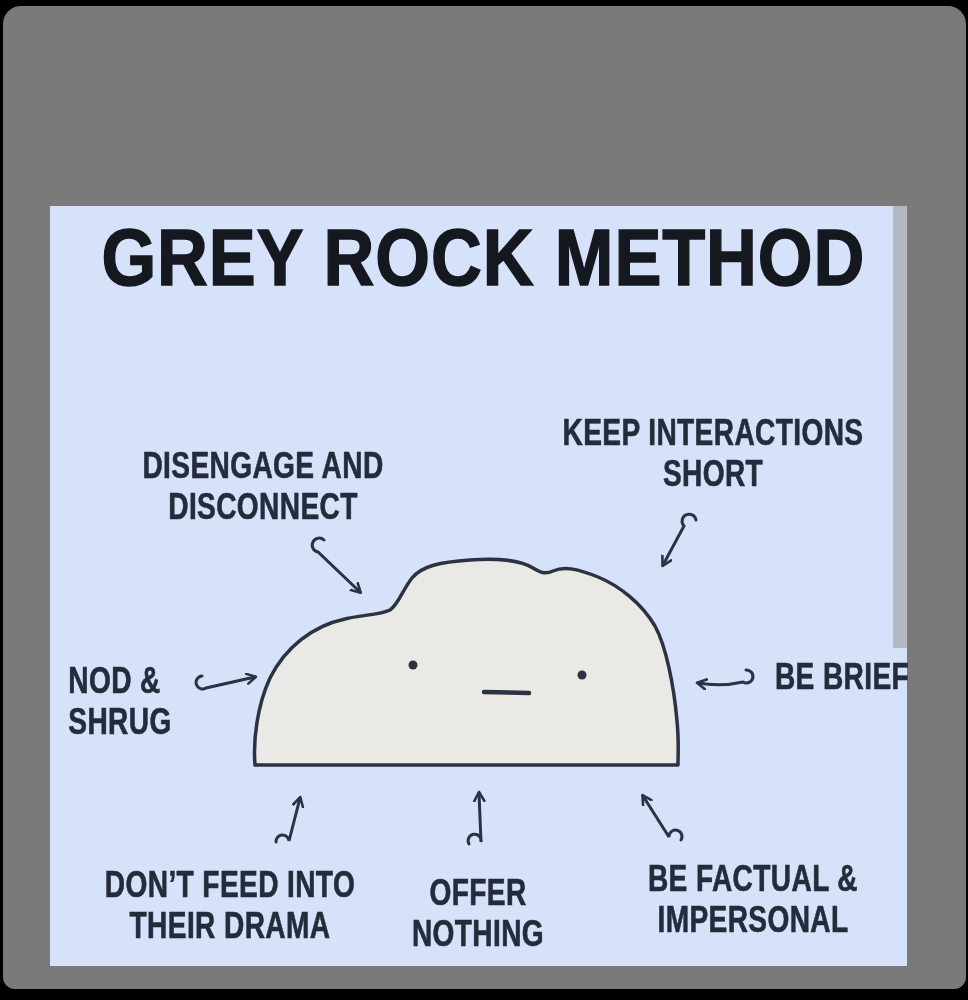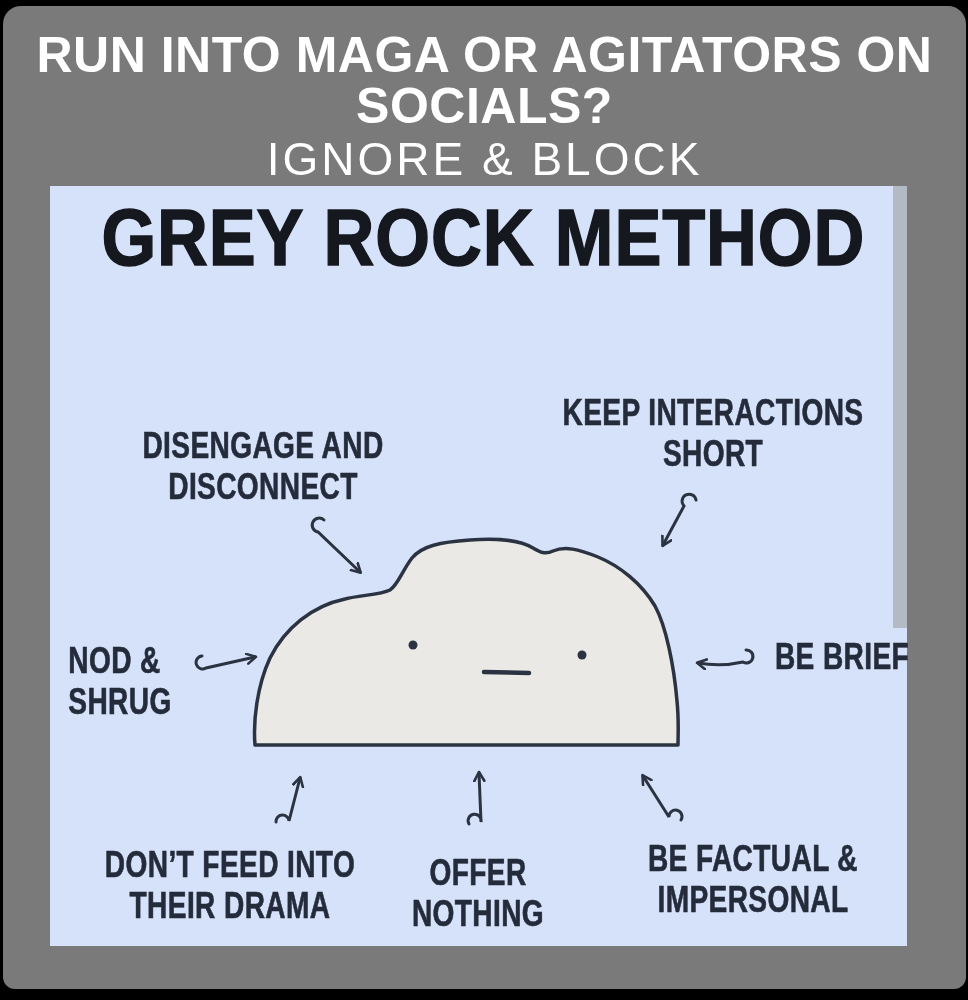--- a/index.html
+++ b/index.html
@@ -9,21 +9,21 @@
   }
   .card{
     position:absolute;left:3px;right:2px;top:6px;bottom:11px;
     background:#7a7a7a;border-radius:18px 18px 12px 12px;
   }
   .headline{position:absolute;top:24px;left:0;width:100%;text-align:center;color:#fff;}
   .h-line{line-height:51px;white-space:nowrap;}
   .h-bold{font-size:50px;font-weight:bold;letter-spacing:0.5px;}
   .h-light{font-size:46px;font-weight:400;letter-spacing:3px;margin-top:2px;}
   .meme{
-    position:absolute;left:47px;top:180px;width:857px;height:760px;
+    position:absolute;left:47px;top:200px;width:857px;height:760px;
     background:#d6e2f9;
   }
   .strip{position:absolute;right:0;top:0;width:14px;height:442px;background:#b3bac4;}
   .meme-title{
     position:absolute;top:6px;left:0;width:100%;text-align:center;
     font-size:80px;font-weight:bold;color:#15181e;letter-spacing:1px;
     transform:scaleX(0.88);-webkit-text-stroke:1.5px #15181e;white-space:nowrap;
   }
   .diagram{position:absolute;left:0;top:0;width:857px;height:760px;}
   .label{
@@ -32,25 +32,20 @@
     color:#242c3c;white-space:nowrap;letter-spacing:0.5px;
     -webkit-text-stroke:0.6px #242c3c;
   }
   .label.left-align{text-align:left;}
 </style>
 </head>
 <body>
 
 <div class="card">
 
-  <div class="headline">
-    <div class="h-line h-bold">RUN INTO MAGA OR AGITATORS ON</div>
-    <div class="h-line h-bold">SOCIALS?</div>
-    <div class="h-line h-light">IGNORE &amp; BLOCK</div>
-  </div>
 
   <div class="meme">
     <div class="strip"></div>
 
     <div class="meme-title">GREY ROCK METHOD</div>
 
     <svg class="diagram" viewBox="0 0 857 760" xmlns="http://www.w3.org/2000/svg">
       <defs>
         <marker id="ah" markerWidth="16" markerHeight="16" refX="9" refY="6" orient="auto" markerUnits="userSpaceOnUse">
           <path d="M1,1 L10,6 L1,11" fill="none" stroke="#2b3342" stroke-width="2.6" stroke-linecap="round" stroke-linejoin="round"></path>

